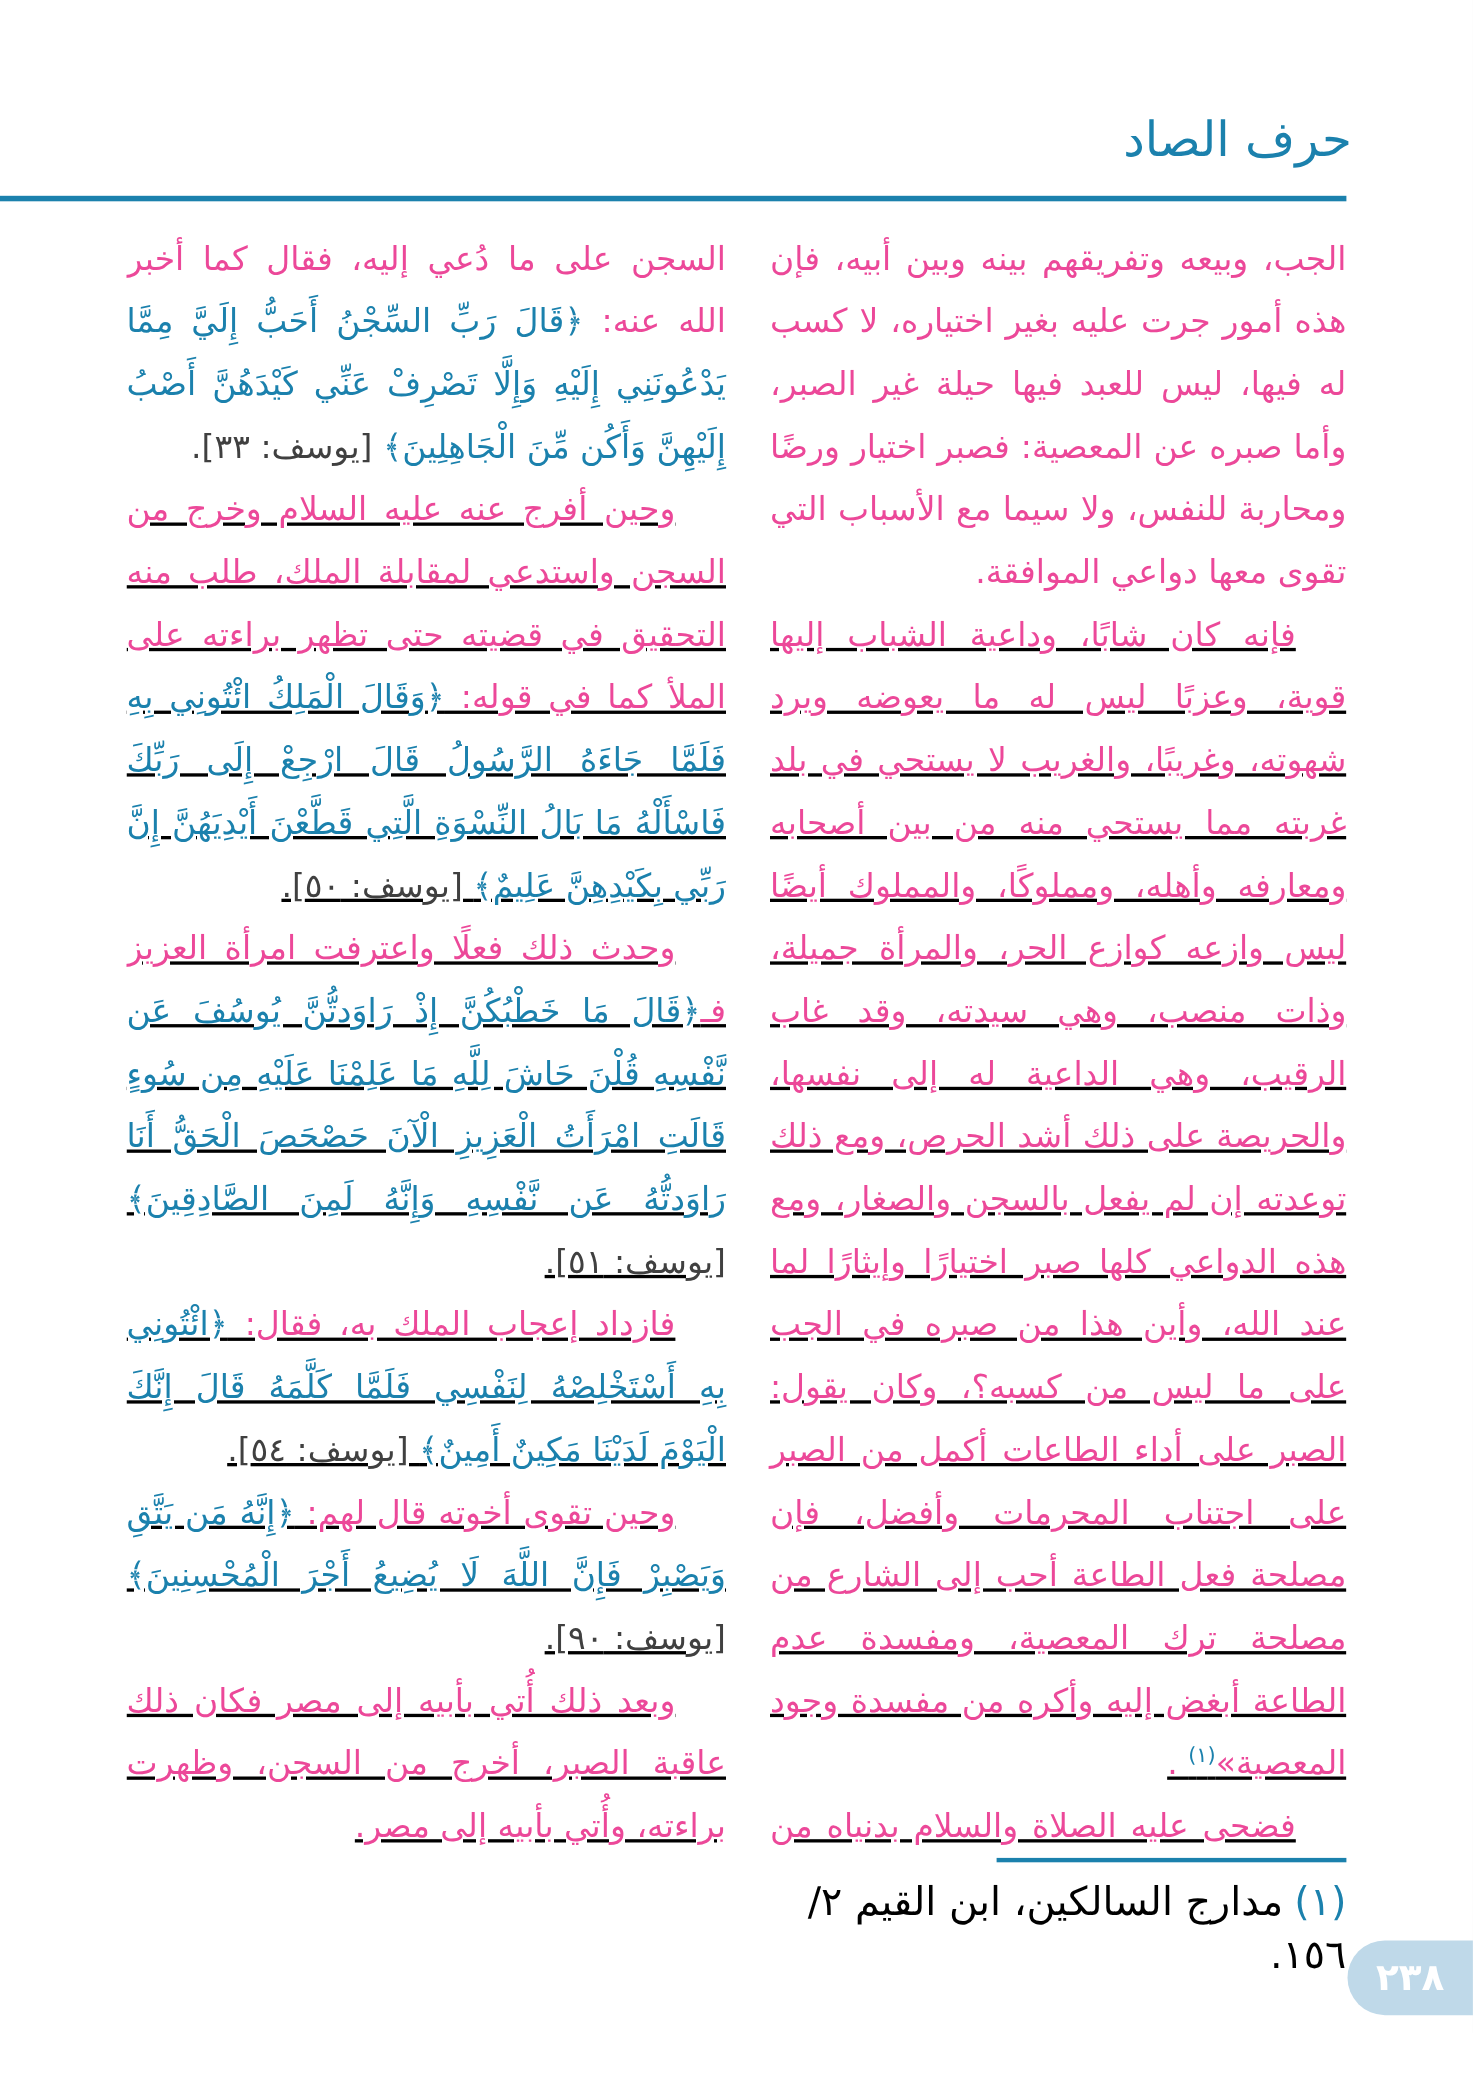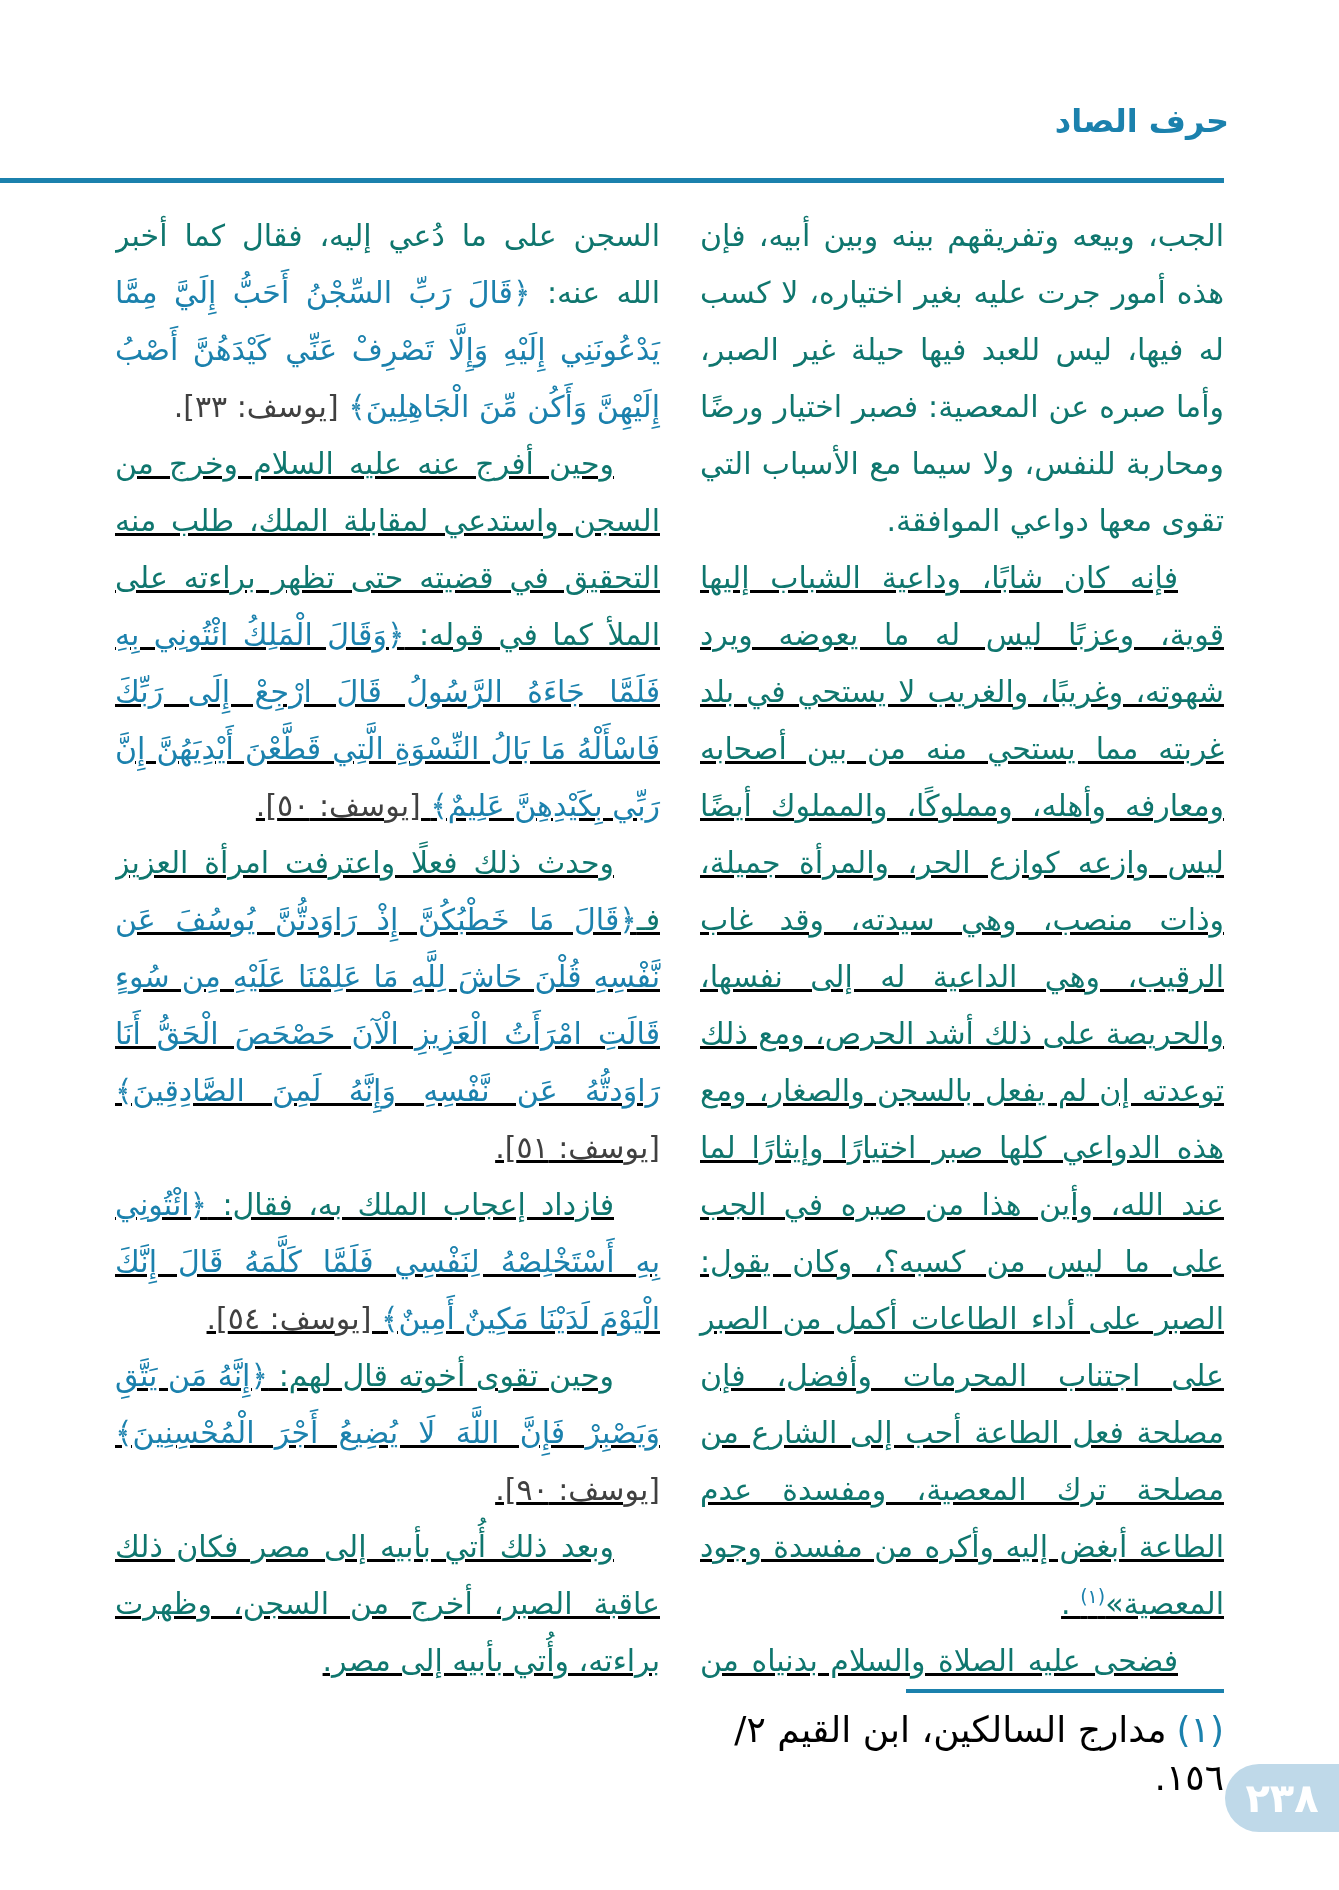--- a/index.html
+++ b/index.html
@@ -9,21 +9,21 @@
     margin:0 auto;
     background:#ffffff;
     overflow:hidden;
     font-family:"DejaVu Sans",sans-serif;
     color:#000;
     direction:rtl;
   }
   
   .chapter-title{
     position:absolute;top:102px;right:110px;
-    font-size:32px;font-weight:bold;
+    font-size:44px;font-weight:normal;
     color:var(--accent);
     letter-spacing:-1px;
     white-space:nowrap;
   }
   .header-rule{
     position:absolute;top:178px;left:0;right:115px;
     height:5px;background:var(--accent);
   }
   
   .columns{
@@ -36,21 +36,21 @@
   .col-right{width:524px;}
   .col-left{width:545px;}
   .para{
     margin:0;
     font-size:30px;
     line-height:57px;
     text-align:justify;
     text-justify:inter-word;
   }
   .para.indent{text-indent:46px;text-decoration:underline;}
-  .seg-text{color:#0f766e;}
+  .seg-text{color:#ec4899;}
   .seg-quran{color:var(--accent);}
   .seg-ref{color:#404040;}
   .seg-fnref{
     color:var(--accent);
     font-size:19px;
     vertical-align:super;
     line-height:0;
   }
   
   .fn-rule{
@@ -73,21 +73,21 @@
   
   .page-pill{
     position:absolute;top:1764px;right:0;
     width:114px;height:68px;
     background:var(--pill-bg);
     border-radius:34px 0 0 34px;
     display:flex;align-items:center;justify-content:center;
   }
   .page-pill span{
     color:var(--pill-text);
-    font-size:40px;font-weight:bold;
+    font-size:34px;font-weight:bold;
     letter-spacing:2px;
   }
 </style>
 </head>
 <body>
 
 <div class="page">
 
   <div class="chapter-title">حرف الصاد</div>
 

